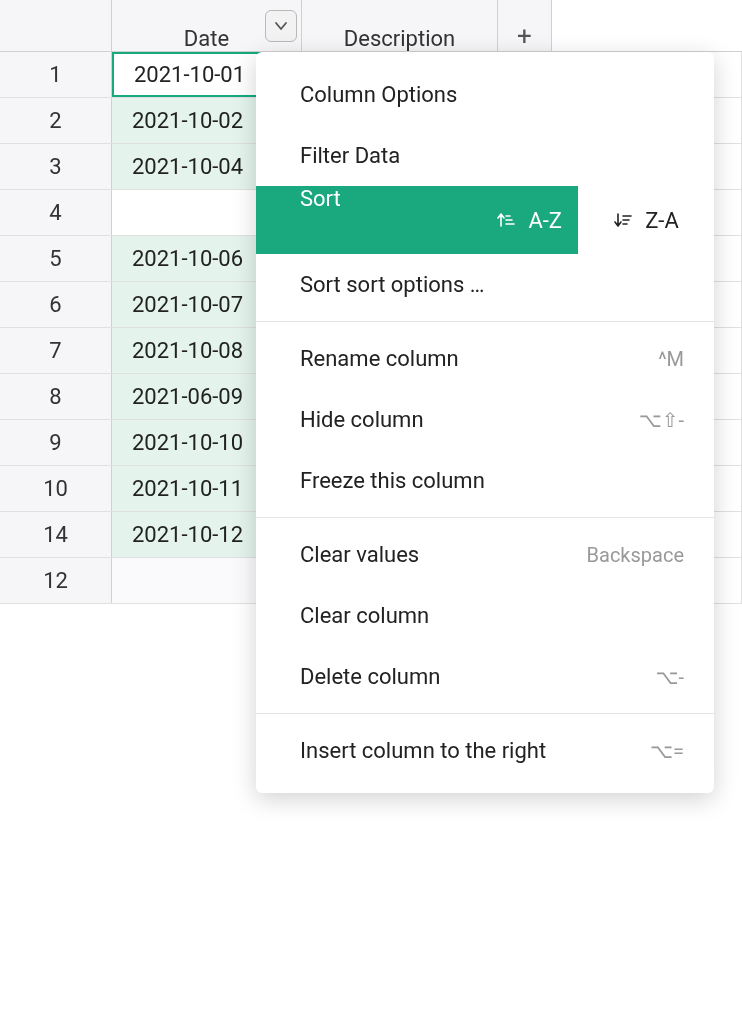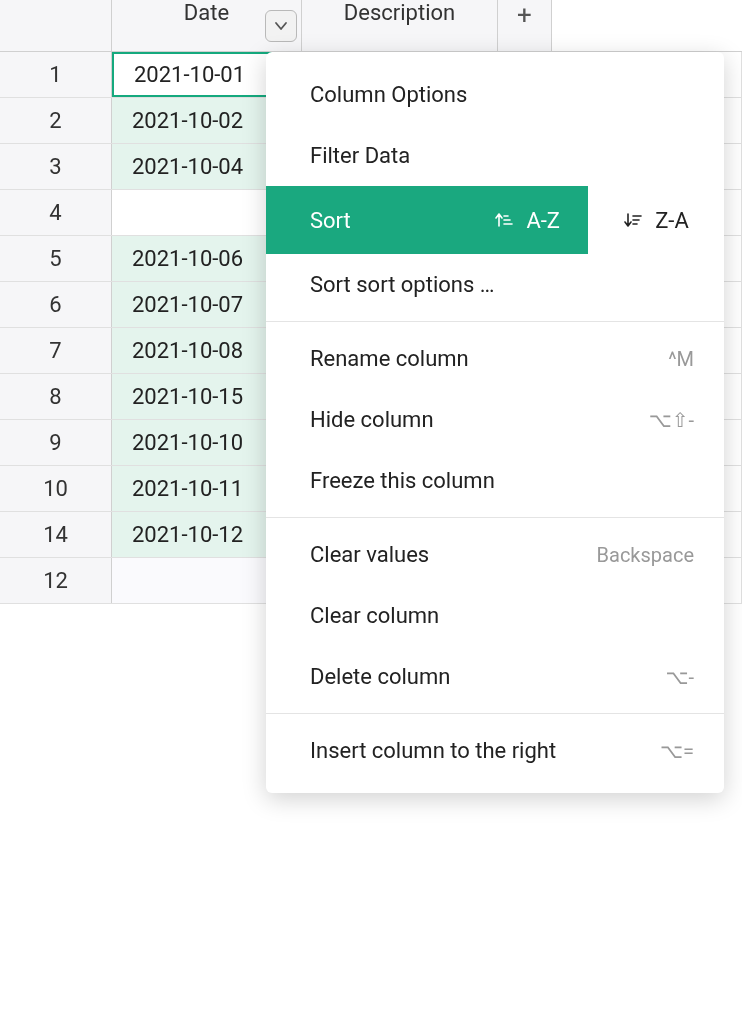--- a/index.html
+++ b/index.html
@@ -25,21 +25,21 @@
     }
     .corner-cell {
       width: 112px;
       background: #f6f6f8;
       border-right: 1px solid #d0d0d0;
     }
     .col-header {
       background: #f6f6f8;
       border-right: 1px solid #d0d0d0;
       display: flex;
-      align-items: flex-start;
+      align-items: flex-end;
       justify-content: center;
       font-size: 22px;
       color: #333;
       position: relative;
     }
     .col-date { width: 190px; }
     .col-desc { width: 196px; }
     .col-add { width: 54px; font-size: 26px; color: #555; }
 
     .dropdown-trigger {
@@ -89,21 +89,21 @@
     .selected-cell {
       border: 2px solid #15a97e;
       background: #fff;
     }
 
     .last-row .cell-date { background: #fafafd; }
 
     
     .context-menu {
       position: absolute;
-      left: 266px;
+      left: 256px;
       top: 52px;
       width: 458px;
       background: #fff;
       border-radius: 6px;
       box-shadow: 0 6px 24px rgba(0,0,0,0.18);
       z-index: 100;
       padding-top: 12px;
       padding-bottom: 12px;
     }
 
@@ -130,23 +130,22 @@
     .sort-row {
       display: flex;
       align-items: stretch;
       height: 68px;
     }
     .sort-main {
       flex: 1;
       background: #1aa87f;
       color: #fff;
       display: flex;
-      align-items: center;
       justify-content: space-between;
-      padding: 0 28px 0 44px;
+      padding: 0 16px 0 44px;
       font-size: 22px;
       cursor: pointer;
     }
     .sort-main .sort-icon-group {
       display: flex;
       align-items: center;
       gap: 12px;
       font-size: 22px;
     }
     .sort-za {
@@ -223,21 +222,21 @@
         <div class="cell cell-rest"></div>
       </div>
       <div class="data-row">
         <div class="row-header">7</div>
         <div class="cell cell-date">2021-10-08</div>
         <div class="cell cell-desc"></div>
         <div class="cell cell-rest"></div>
       </div>
       <div class="data-row">
         <div class="row-header">8</div>
-        <div class="cell cell-date">2021-10-15</div>
+        <div class="cell cell-date">2021-06-09</div>
         <div class="cell cell-desc"></div>
         <div class="cell cell-rest"></div>
       </div>
       <div class="data-row">
         <div class="row-header">9</div>
         <div class="cell cell-date">2021-10-10</div>
         <div class="cell cell-desc"></div>
         <div class="cell cell-rest"></div>
       </div>
       <div class="data-row">

